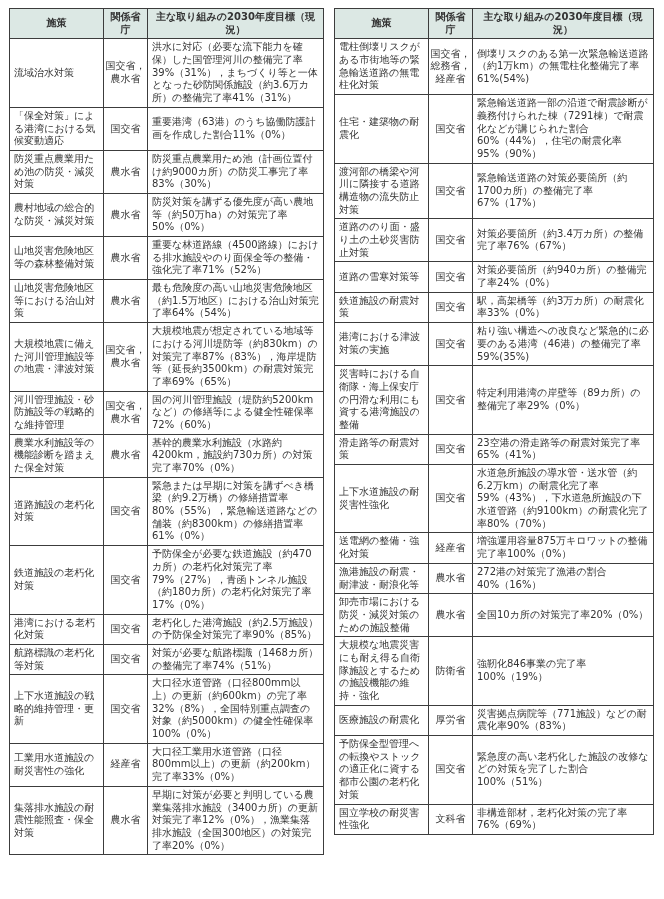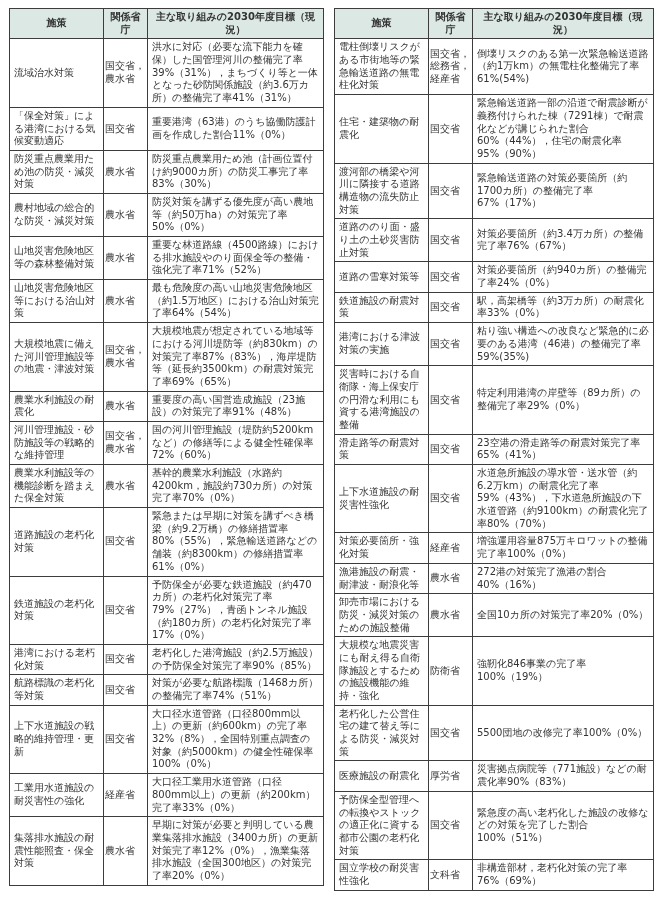--- a/index.html
+++ b/index.html
@@ -29,21 +29,21 @@
     border:1px solid var(--border);
     padding:2px 4px;line-height:1.27;
     word-break:break-word;overflow-wrap:anywhere;
   }
   .measures th{
     background:var(--header-bg);
     font-weight:bold;text-align:center;
     height:16px;font-size:10px;
   }
   .measures td{vertical-align:middle;text-align:left;}
-  td.col-agency{padding:2px 1px;}
+  td.col-agency{text-align:center;padding:2px 1px;}
   col.c-policy{width:94px;}
   col.c-agency{width:44px;}
 </style>
 </head>
 <body>
 
 <div class="page">
 
   <table class="measures t0">
     <colgroup>
@@ -88,25 +88,20 @@
           <td class="col-policy">山地災害危険地区等における治山対策</td>
           <td class="col-agency">農水省</td>
           <td class="col-target">最も危険度の高い山地災害危険地区（約1.5万地区）における治山対策完了率64%（54%）</td>
         </tr>
         <tr>
           <td class="col-policy">大規模地震に備えた河川管理施設等の地震・津波対策</td>
           <td class="col-agency">国交省，農水省</td>
           <td class="col-target">大規模地震が想定されている地域等における河川堤防等（約830km）の対策完了率87%（83%），海岸堤防等（延長約3500km）の耐震対策完了率69%（65%）</td>
         </tr>
         <tr>
-          <td class="col-policy">農業水利施設の耐震化</td>
-          <td class="col-agency">農水省</td>
-          <td class="col-target">重要度の高い国営造成施設（23施設）の対策完了率91%（48%）</td>
-        </tr>
-        <tr>
           <td class="col-policy">河川管理施設・砂防施設等の戦略的な維持管理</td>
           <td class="col-agency">国交省，農水省</td>
           <td class="col-target">国の河川管理施設（堤防約5200kmなど）の修繕等による健全性確保率72%（60%）</td>
         </tr>
         <tr>
           <td class="col-policy">農業水利施設等の機能診断を踏まえた保全対策</td>
           <td class="col-agency">農水省</td>
           <td class="col-target">基幹的農業水利施設（水路約4200km，施設約730カ所）の対策完了率70%（0%）</td>
         </tr>
         <tr>
@@ -205,45 +200,40 @@
           <td class="col-policy">滑走路等の耐震対策</td>
           <td class="col-agency">国交省</td>
           <td class="col-target">23空港の滑走路等の耐震対策完了率65%（41%）</td>
         </tr>
         <tr>
           <td class="col-policy">上下水道施設の耐災害性強化</td>
           <td class="col-agency">国交省</td>
           <td class="col-target">水道急所施設の導水管・送水管（約6.2万km）の耐震化完了率59%（43%），下水道急所施設の下水道管路（約9100km）の耐震化完了率80%（70%）</td>
         </tr>
         <tr>
-          <td class="col-policy">対策必要箇所・強化対策</td>
+          <td class="col-policy">送電網の整備・強化対策</td>
           <td class="col-agency">経産省</td>
           <td class="col-target">増強運用容量875万キロワットの整備完了率100%（0%）</td>
         </tr>
         <tr>
           <td class="col-policy">漁港施設の耐震・耐津波・耐浪化等</td>
           <td class="col-agency">農水省</td>
           <td class="col-target">272港の対策完了漁港の割合40%（16%）</td>
         </tr>
         <tr>
           <td class="col-policy">卸売市場における防災・減災対策のための施設整備</td>
           <td class="col-agency">農水省</td>
           <td class="col-target">全国10カ所の対策完了率20%（0%）</td>
         </tr>
         <tr>
           <td class="col-policy">大規模な地震災害にも耐え得る自衛隊施設とするための施設機能の維持・強化</td>
           <td class="col-agency">防衛省</td>
           <td class="col-target">強靭化846事業の完了率100%（19%）</td>
         </tr>
         <tr>
-          <td class="col-policy">老朽化した公営住宅の建て替え等による防災・減災対策</td>
-          <td class="col-agency">国交省</td>
-          <td class="col-target">5500団地の改修完了率100%（0%）</td>
-        </tr>
-        <tr>
           <td class="col-policy">医療施設の耐震化</td>
           <td class="col-agency">厚労省</td>
           <td class="col-target">災害拠点病院等（771施設）などの耐震化率90%（83%）</td>
         </tr>
         <tr>
           <td class="col-policy">予防保全型管理への転換やストックの適正化に資する都市公園の老朽化対策</td>
           <td class="col-agency">国交省</td>
           <td class="col-target">緊急度の高い老朽化した施設の改修などの対策を完了した割合100%（51%）</td>
         </tr>
         <tr>

